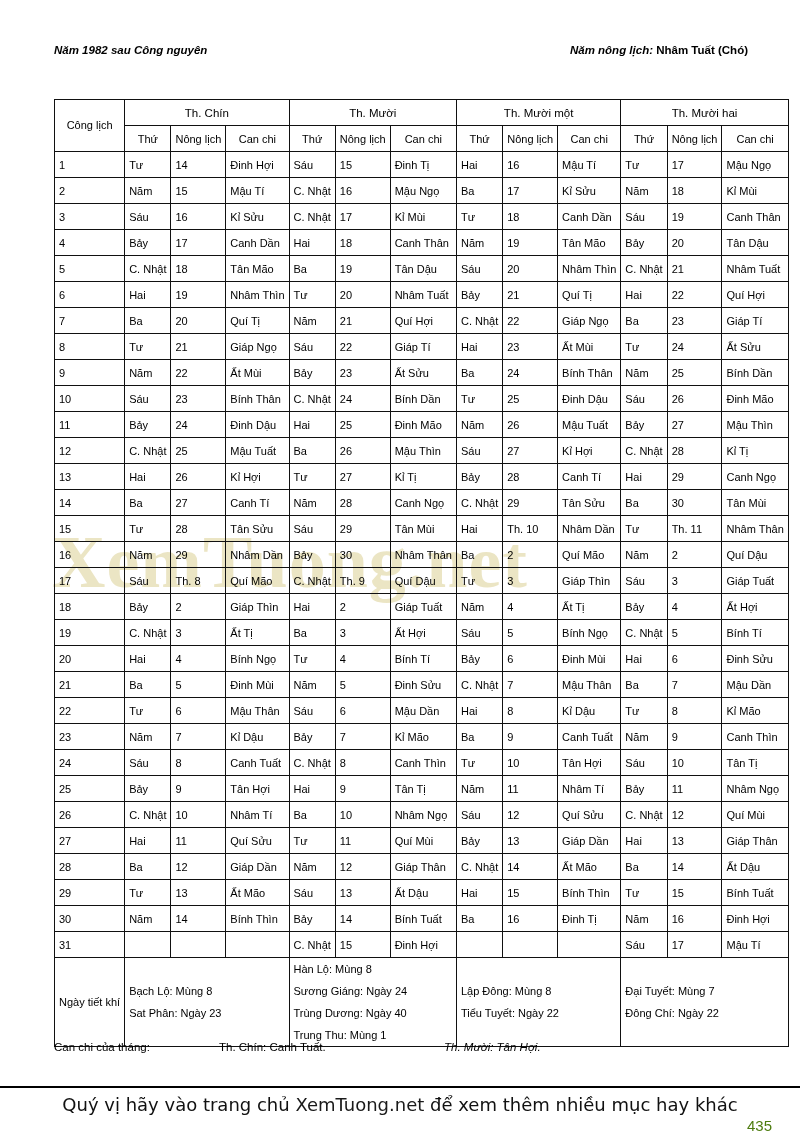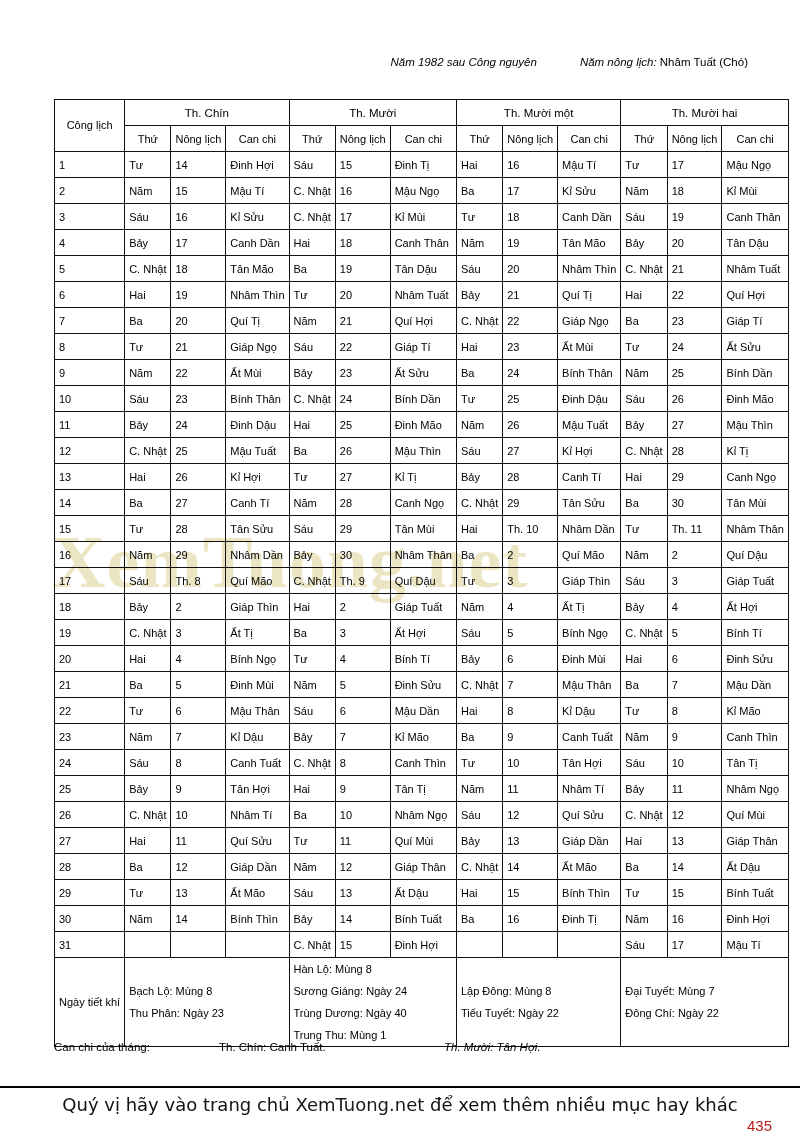--- a/index.html
+++ b/index.html
@@ -9,23 +9,23 @@
     font-family:"Liberation Sans", sans-serif;
     color:#000;
     position:relative;
     overflow:hidden;
   }
   .page{
     position:absolute;inset:0;
     padding:0;
   }
   .header{
-    position:absolute;top:56px;left:54px;right:52px;
-    display:flex;justify-content:flex-end;align-items:baseline;
-    font-size:11.5px;font-weight:normal;font-style:italic;
+    position:absolute;top:44px;left:54px;right:52px;
+    display:flex;justify-content:space-between;align-items:baseline;
+    font-size:11.5px;font-weight:bold;font-style:italic;
   }
   .header .right{font-style:normal;}
   .header .right .ital{font-style:italic;margin-left:43px;}
   table.cal{
     position:absolute;top:99px;left:54px;
     border-collapse:collapse;
     width:694px;
     font-size:11px;
   }
   table.cal td,table.cal th{
@@ -58,21 +58,21 @@
   .footer{
     position:absolute;left:0;right:0;top:1094px;
     text-align:center;
     font-size:18px;
     color:#111;
     font-family:"DejaVu Sans", sans-serif;
   }
   .footer .brand{color:#1a1a1a;}
   .pagenum{
     position:absolute;right:28px;top:1117px;
-    font-size:15px;color:#b91c1c;
+    font-size:15px;color:#4d7c0f;
   }
   .watermark{
     position:absolute;left:52px;top:520px;
     font-size:74px;font-weight:bold;
     font-family:"Liberation Serif", serif;
     color:rgba(190,170,60,0.30);
     letter-spacing:1px;
     pointer-events:none;
     white-space:nowrap;
   }
@@ -583,21 +583,21 @@
           <td class="thu">Sáu</td>
           <td class="nl">17</td>
           <td class="cc">Mậu Tí</td>
         </tr>
       </tbody>
     <tfoot>
       <tr class="tietkhi-row">
         <td class="tietkhi-label">Ngày tiết khí</td>
         <td class="tietkhi-cell" colspan="3">
             <div>Bạch Lộ: Mùng 8</div>
-            <div>Thu Phân: Ngày 23</div>
+            <div>Sat Phân: Ngày 23</div>
           </td>
         <td class="tietkhi-cell" colspan="3">
             <div>Hàn Lộ: Mùng 8</div>
             <div>Sương Giáng: Ngày 24</div>
             <div>Trùng Dương: Ngày 40</div>
             <div>Trung Thu: Mùng 1</div>
           </td>
         <td class="tietkhi-cell" colspan="3">
             <div>Lập Đông: Mùng 8</div>
             <div>Tiểu Tuyết: Ngày 22</div>

